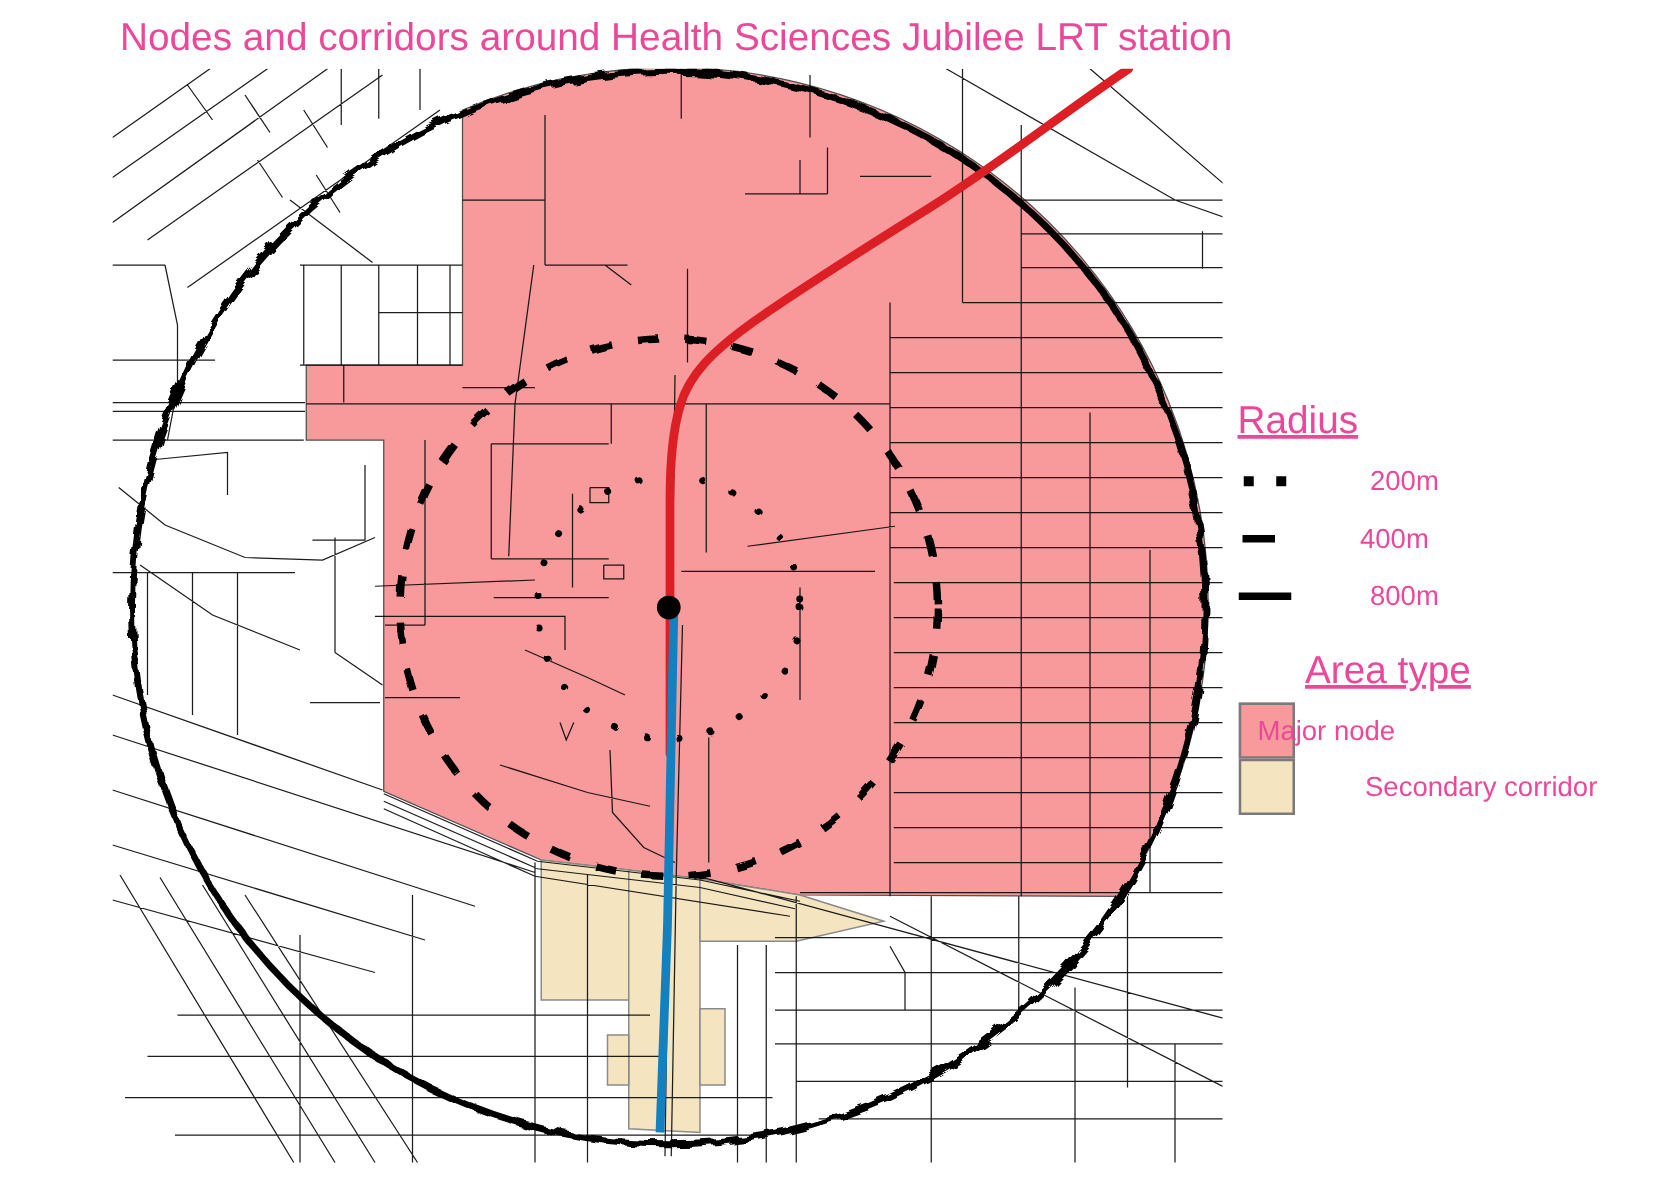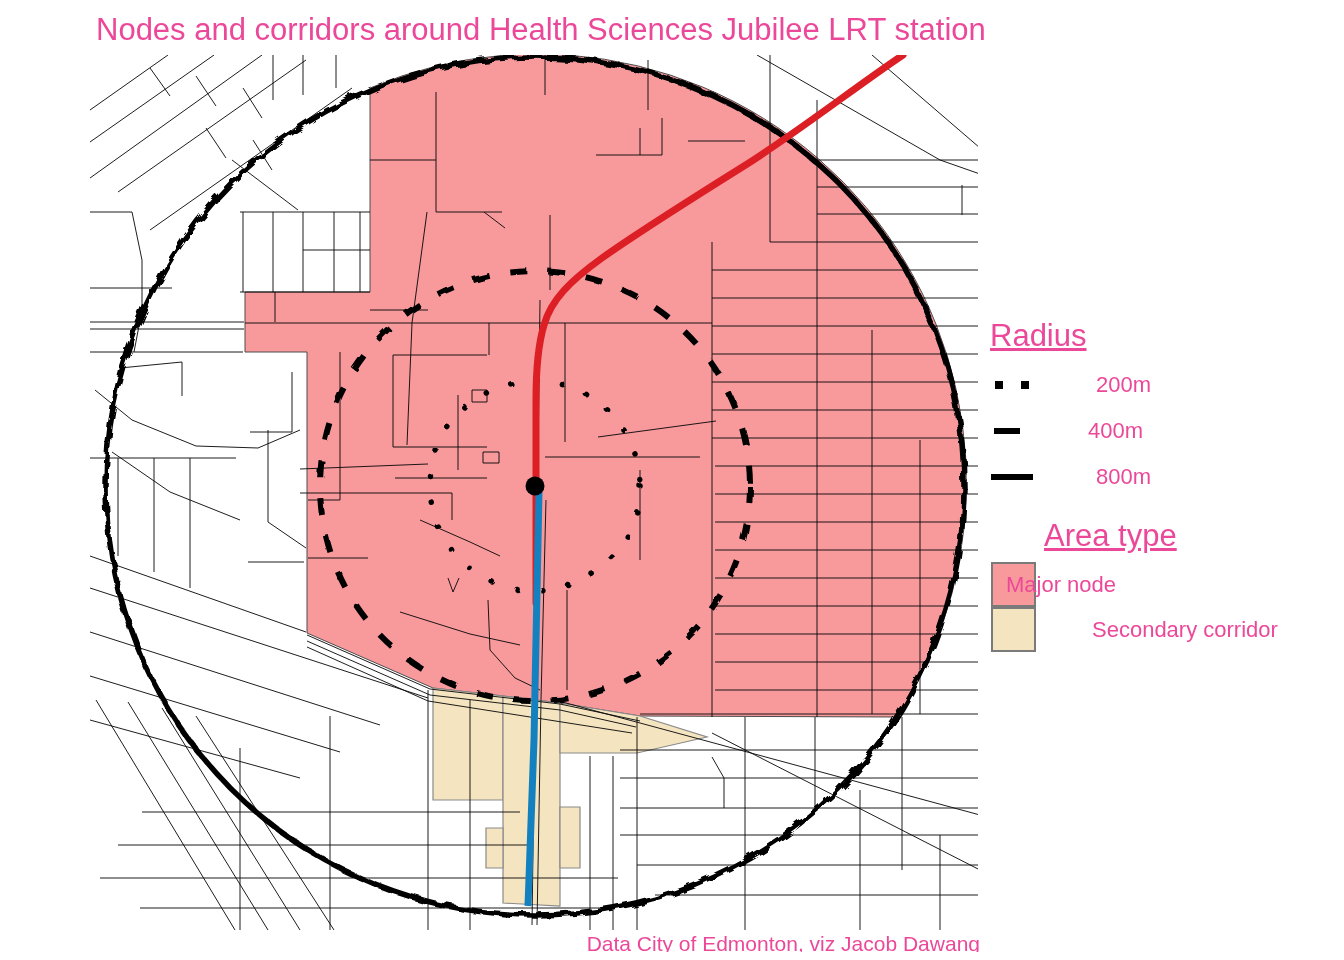--- a/index.html
+++ b/index.html
@@ -86,14 +86,13 @@
   </div>
 
   <div class="legend">
     <div class="legend-title" style="left:1044px;top:518px;">Area type</div>
     <span class="key-box" style="left: 991px; top: 562px; background: rgb(248, 153, 156);"></span>
     <div class="legend-label" style="left:1006px;top:572px;">Major node</div>
     <span class="key-box" style="left: 991px; top: 607px; background: rgb(245, 228, 192);"></span>
     <div class="legend-label" style="left:1052px;top:617px;margin-left:40px;">Secondary corridor</div>
   </div>
 
-  <div class="caption">Data City of Edmonton, viz Jacob Dawang</div>
 </div>
 
 </body></html>

